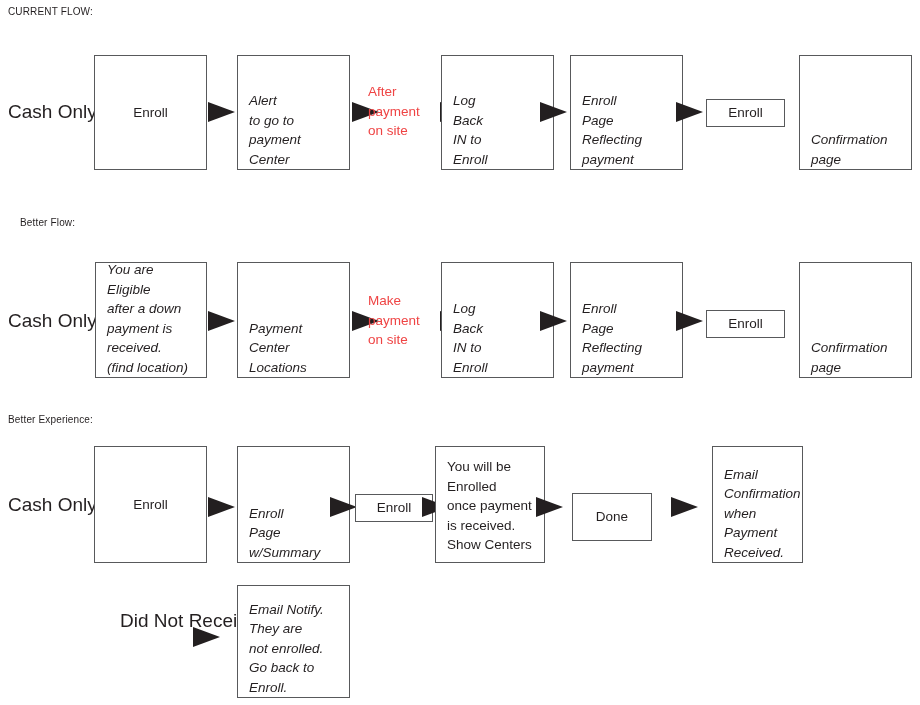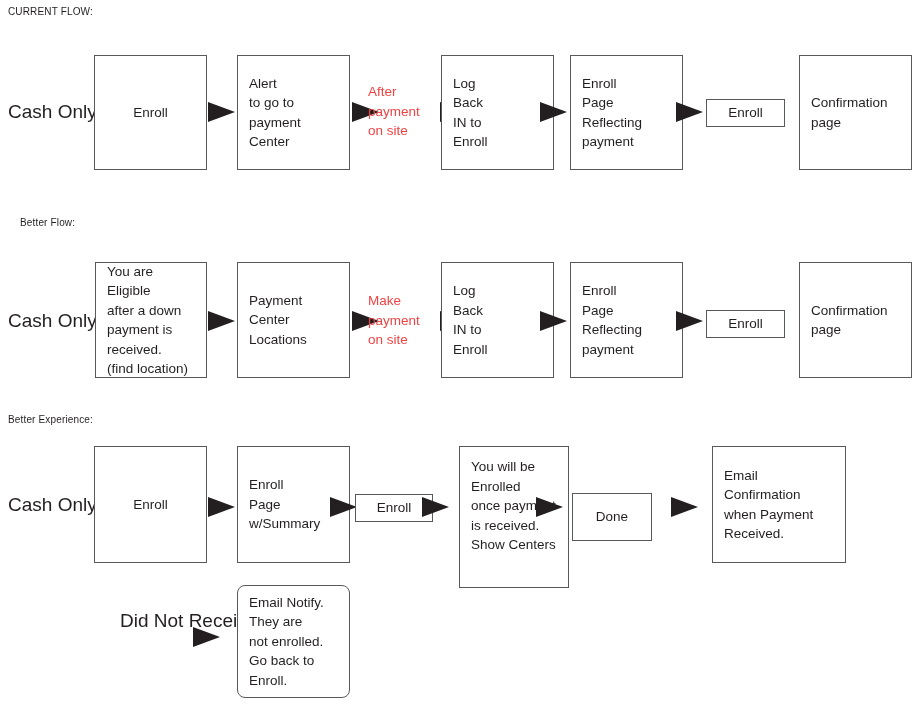--- a/index.html
+++ b/index.html
@@ -50,21 +50,22 @@
     left: 11px;
     right: 6px;
     font-size: 13.5px;
     line-height: 19.5px;
     color: #231f20;
     white-space: pre-line;
   }
   
   .node.v-center {
     display: flex;
-    align-items: center;
+    align-items: flex-end;
+    font-style: italic;
   }
   .node.v-center .node-text {
     position: static;
     left: auto; right: auto;
     padding-left: 11px;
     padding-right: 6px;
     width: 100%;
     box-sizing: border-box;
   }
   .node.center-all {
@@ -226,50 +227,50 @@
   </div>
 
   <div class="arrow" style="left:330px; top:497px;"></div>
 
   <div class="node thin center-all" style="left:355px; top:494px; width:78px; height:28px;">
     <div class="node-text">Enroll</div>
   </div>
 
   <div class="arrow" style="left:422px; top:497px;"></div>
 
-  <div class="node v-top" style="left:459px; top:446px; width:110px; height:142px;">
+  <div class="node v-top" style="left:435px; top:446px; width:110px; height:117px;">
     <div class="node-text">You will be
 Enrolled
 once payment
 is received.
 Show Centers</div>
   </div>
 
   <div class="arrow" style="left:536px; top:497px;"></div>
 
   <div class="node thin center-all" style="left:572px; top:493px; width:80px; height:48px;">
     <div class="node-text">Done</div>
   </div>
 
   <div class="arrow" style="left:671px; top:497px;"></div>
 
-  <div class="node v-center" style="left:712px; top:446px; width:134px; height:117px;">
+  <div class="node v-center" style="left:712px; top:446px; width:91px; height:117px;">
     <div class="node-text">Email
 Confirmation
 when Payment
 Received.</div>
   </div>
 
   <div class="row-label" style="left:120px; top:612px;">Did Not
 Receive
 Payment</div>
 
   <div class="arrow" style="left:193px; top:627px;"></div>
 
-  <div class="node v-center" style="left:237px; top:585px; width:113px; height:113px;border-radius:8px;">
+  <div class="node v-center" style="left:237px; top:585px; width:113px; height:113px;">
     <div class="node-text">Email Notify.
 They are
 not enrolled.
 Go back to
 Enroll.</div>
   </div>
 
 </div>
 
 </body></html>

